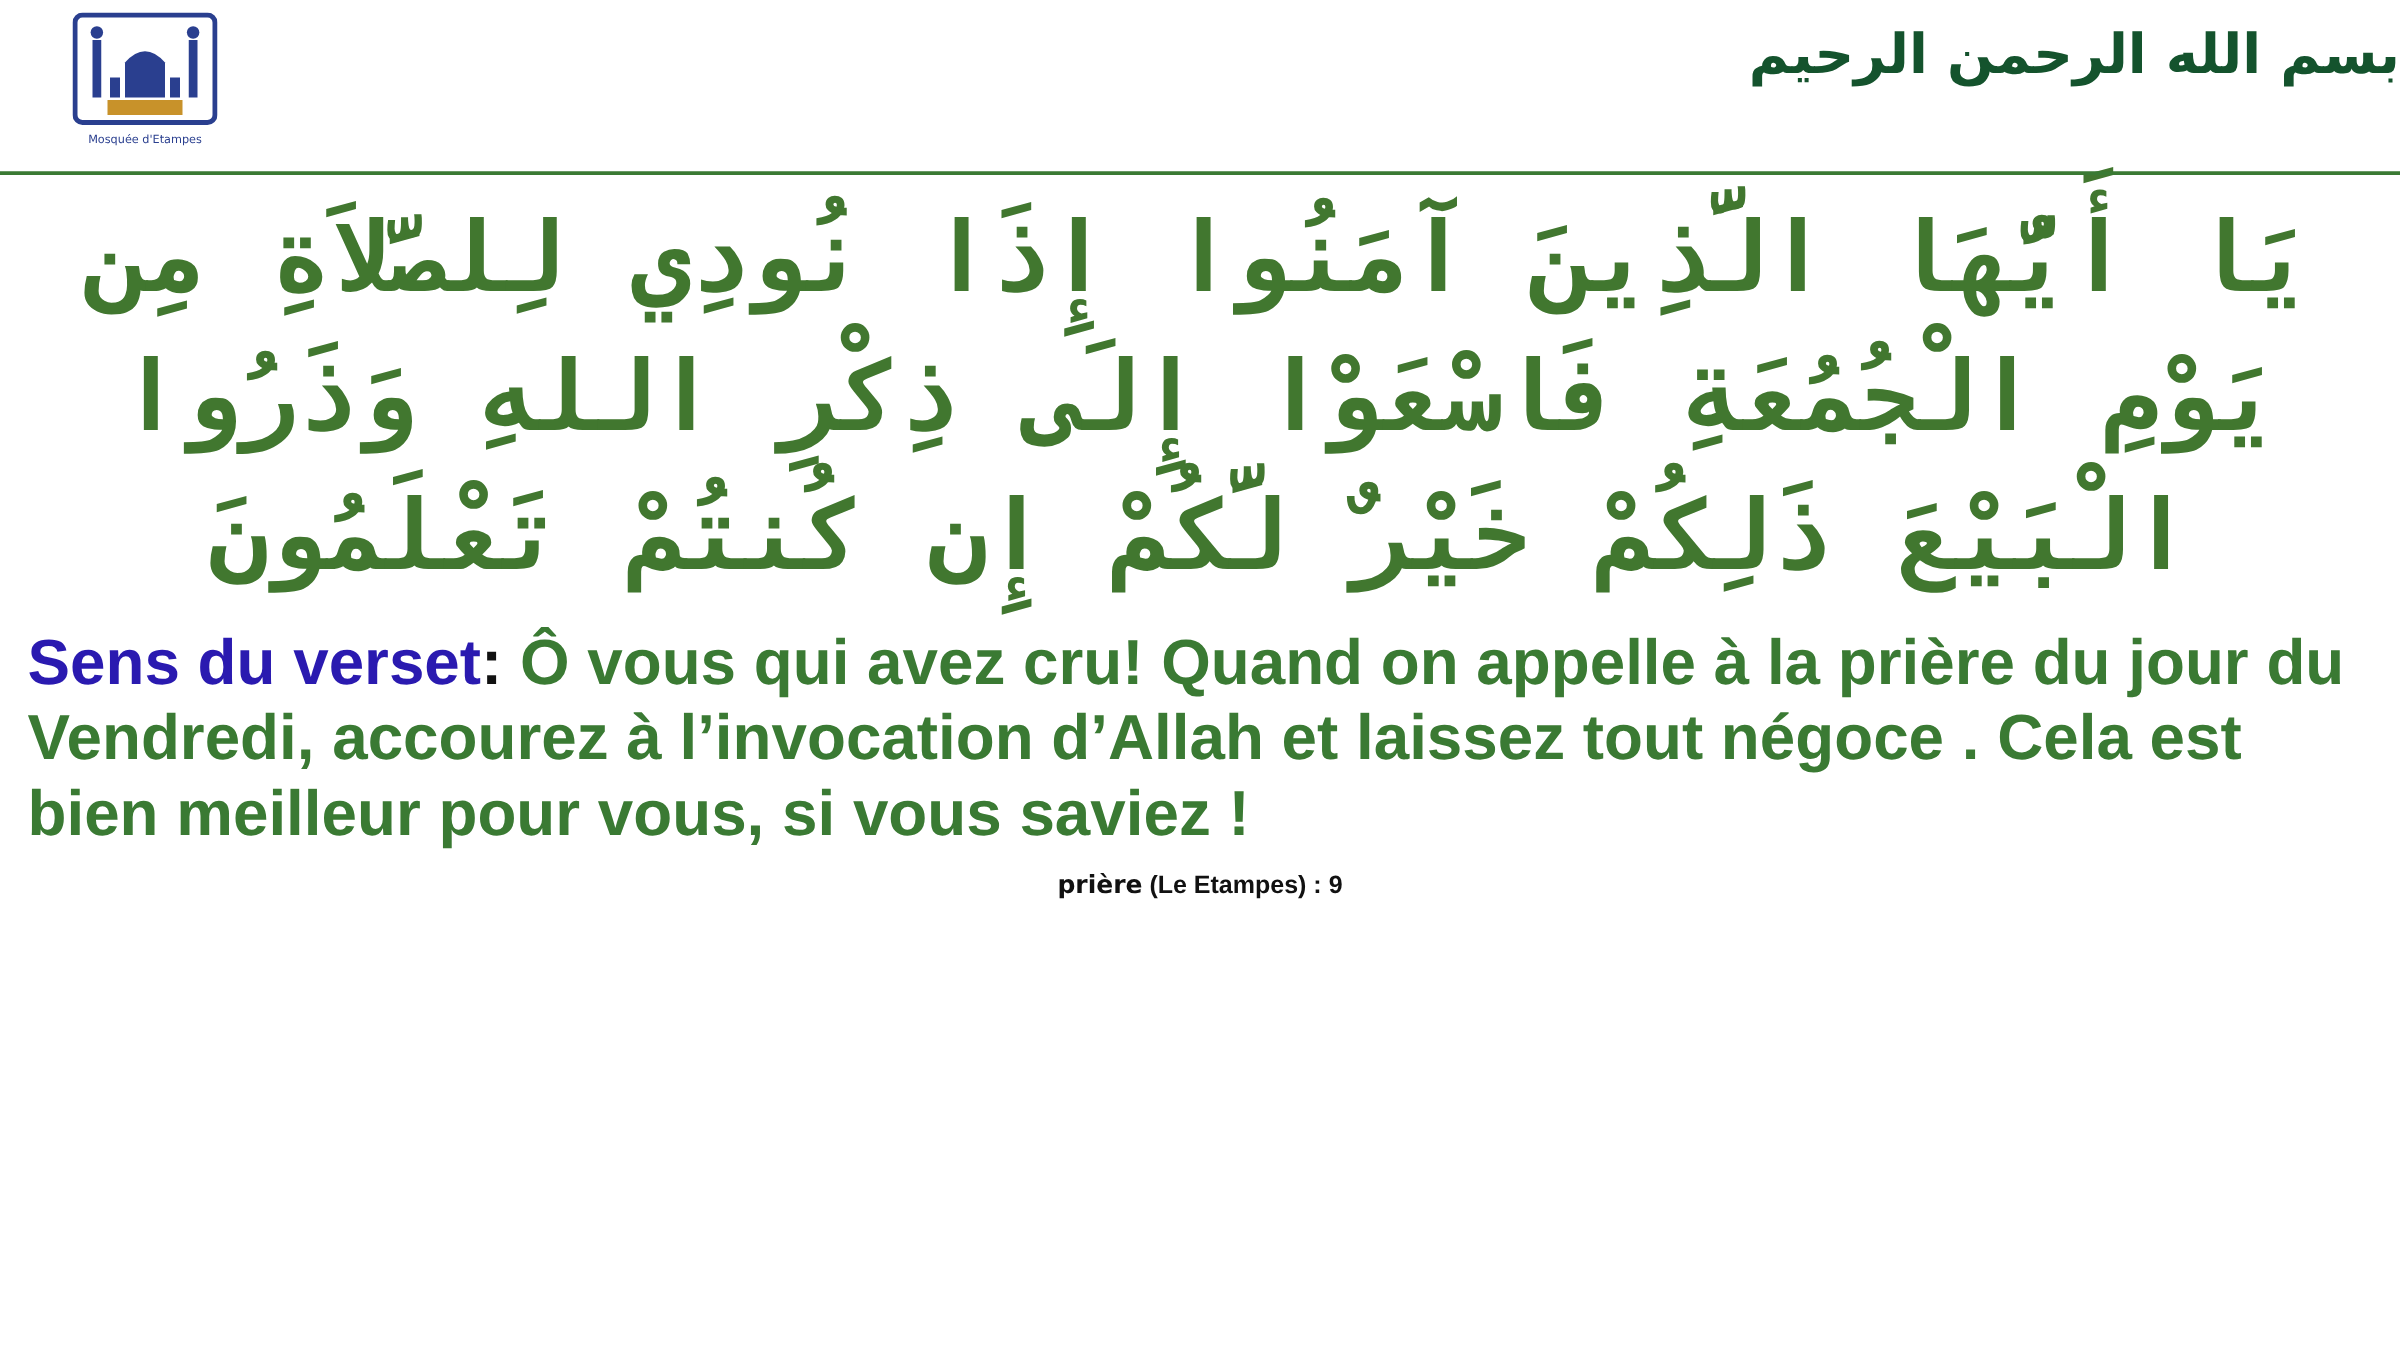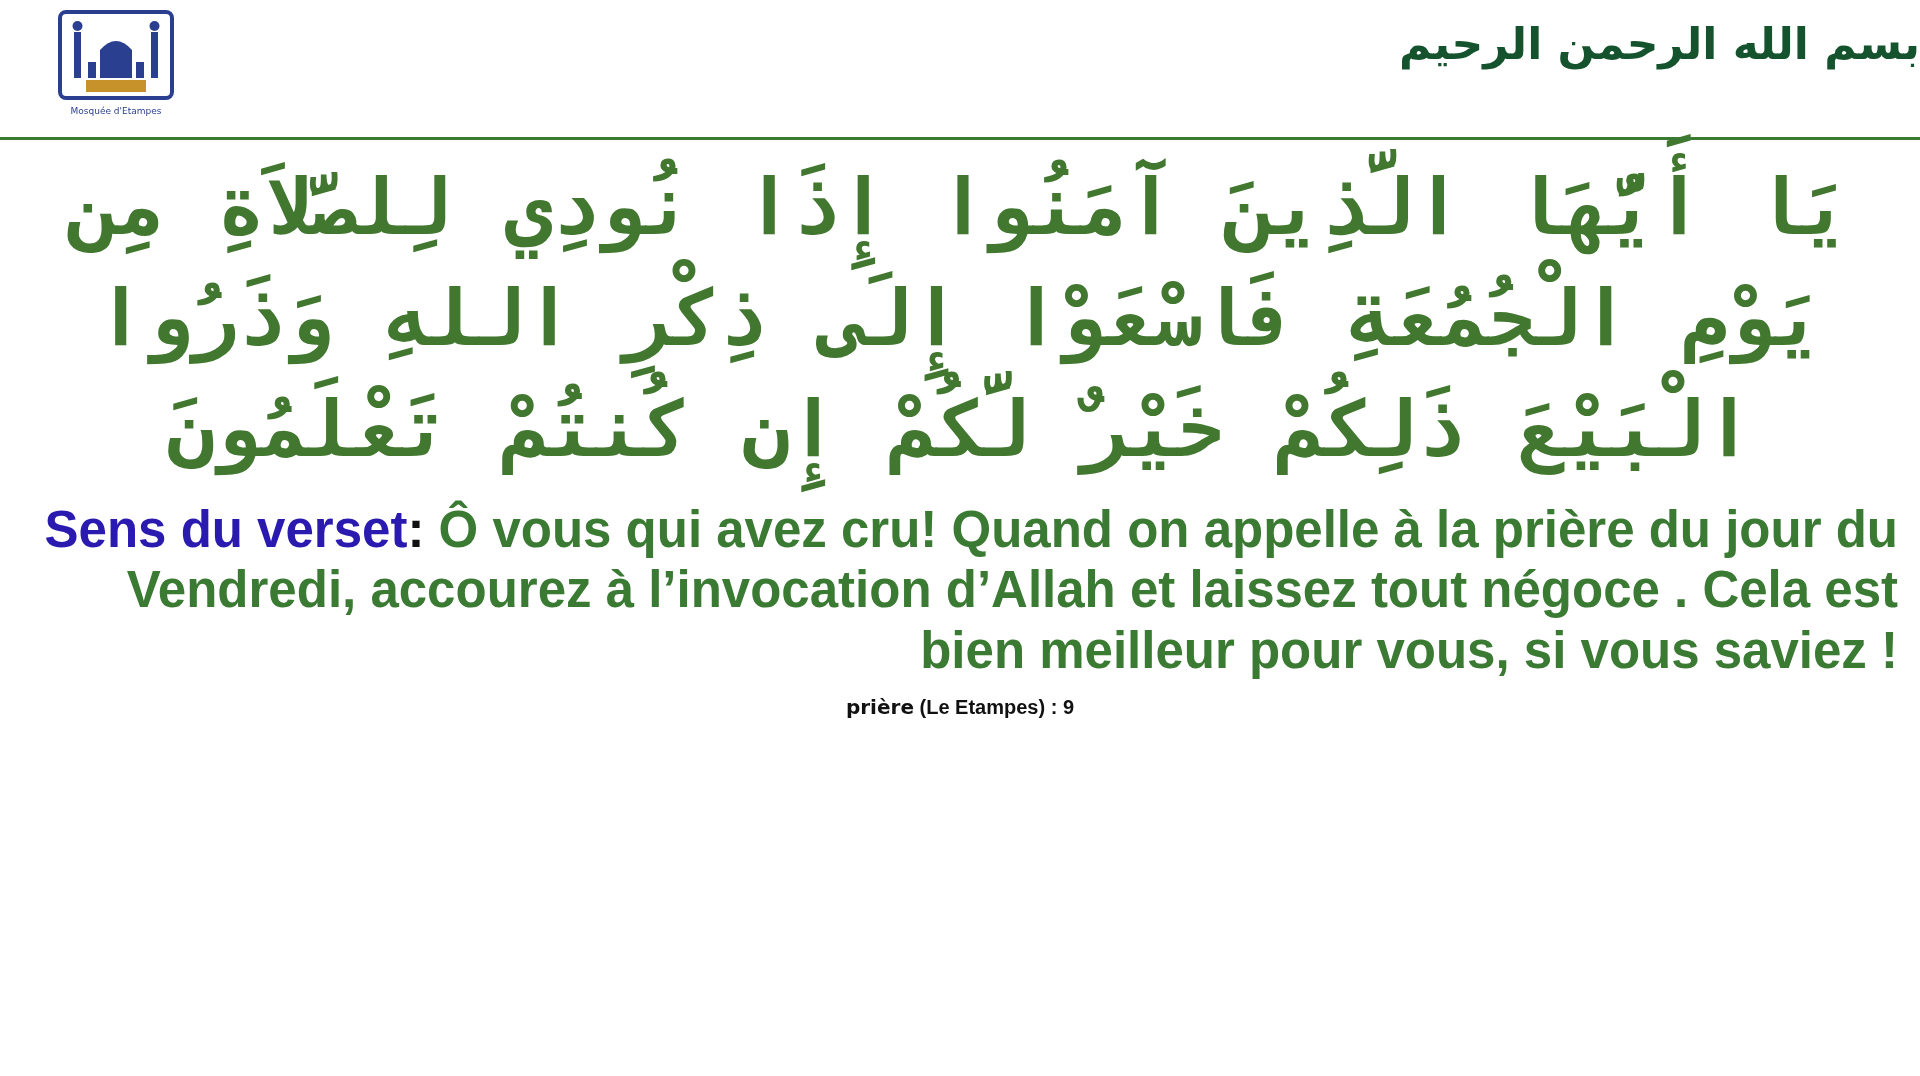--- a/index.html
+++ b/index.html
@@ -79,21 +79,21 @@
     font-weight: bold;
     font-size: 78px;
     line-height: 1.42;
     color: #41772f;
     word-spacing: 6px;
   }
 
   
   .verse-fr {
     margin: 10px 22px 0 22px;
-    text-align: right;
+    text-align: left;
     font-family: "Liberation Sans", sans-serif;
     font-weight: bold;
     font-size: 51px;
     line-height: 1.18;
     color: #3a7a33;
   }
 
   .verse-fr .label {
     color: #2a1ab0;
   }

